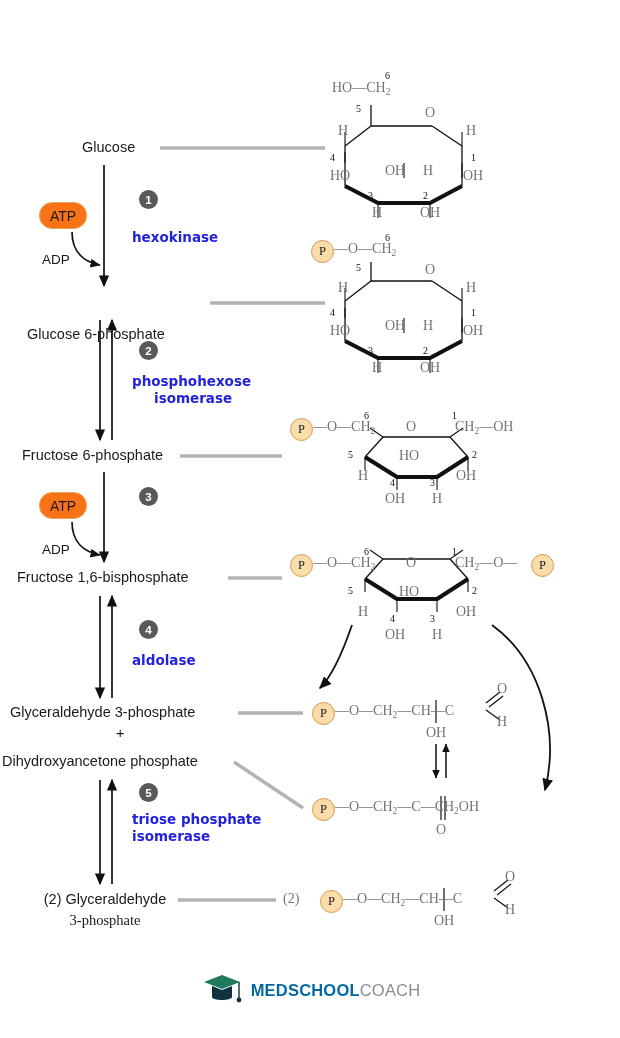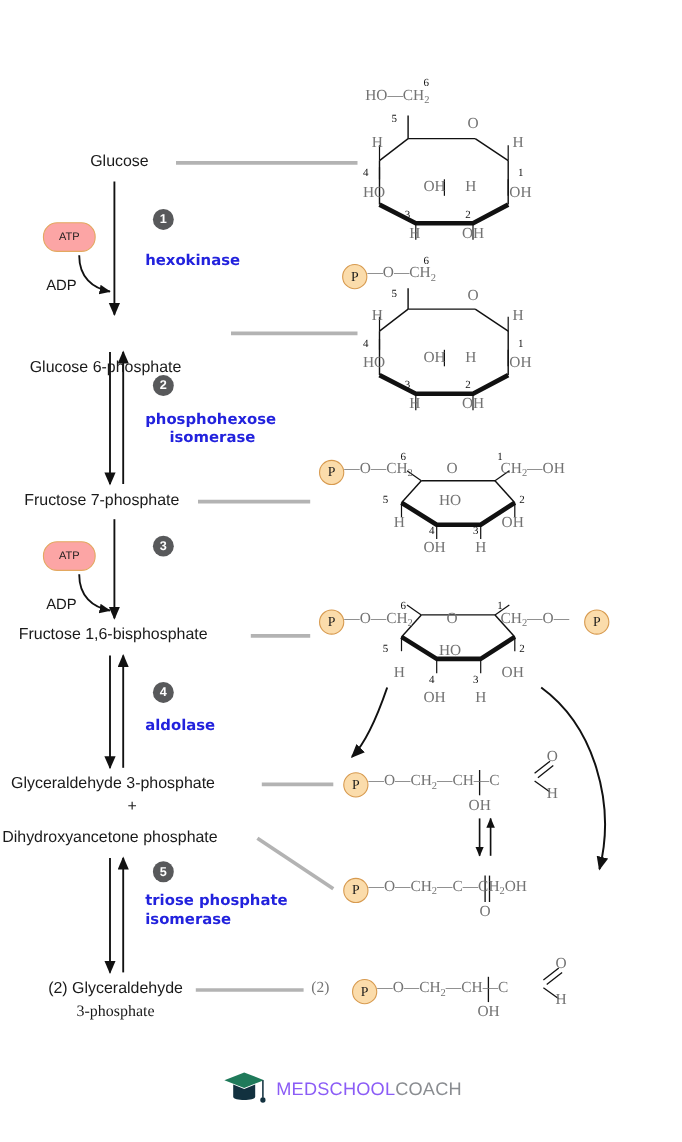--- a/index.html
+++ b/index.html
@@ -73,24 +73,24 @@
     display: flex;
     align-items: center;
     justify-content: center;
     font-family: "Liberation Sans", sans-serif;
   }
 
   
   .atp-pill {
     width: 46px; height: 25px;
     border-radius: 13px;
-    background: #fca5a5;
+    background: #f97316;
     border: 1px solid #e3a860;
     color: #1a1a1a;
-    font-size: 10px;
+    font-size: 14px;
     display: flex;
     align-items: center;
     justify-content: center;
     font-family: "Liberation Sans", sans-serif;
   }
   .adp-label {
     font-size: 13.5px;
     font-family: "Liberation Sans", sans-serif;
   }
 
@@ -132,21 +132,21 @@
     display: flex;
     align-items: center;
     justify-content: center;
     gap: 7px;
   }
   #logo-text {
     font-family: "Liberation Sans", sans-serif;
     font-size: 16.5px;
     letter-spacing: 0.2px;
   }
-  #logo-text .bold { font-weight: 400; color: #8b5cf6; }
+  #logo-text .bold { font-weight: 700; color: #0369a1; }
   #logo-text .light { color: #8a8d91; }
 </style>
 </head>
 <body>
 
 <div class="stage">
 
   <div class="abs" id="title-block">
   </div>
 
@@ -282,21 +282,21 @@
       <line x1="494" y1="891" x2="508" y2="880"></line>
       <line x1="497" y1="895" x2="511" y2="884"></line>
       <line x1="494" y1="898" x2="508" y2="908"></line>
     </g>
   </svg>
 
   <div class="abs metabolite" style="left:82px; top:139px;">Glucose</div>
 
   <div class="abs metabolite" style="left:27px; top:294px;margin-top:32px;">Glucose 6-phosphate</div>
 
-  <div class="abs metabolite" style="left:22px; top:447px;">Fructose 7-phosphate</div>
+  <div class="abs metabolite" style="left:22px; top:447px;">Fructose 6-phosphate</div>
 
   <div class="abs metabolite" style="left:17px; top:569px;">Fructose 1,6-bisphosphate</div>
 
   <div class="abs metabolite" style="left:10px; top:704px;">Glyceraldehyde 3-phosphate</div>
 
   <div class="abs metabolite" style="left:116px; top:725px;">+</div>
 
   <div class="abs metabolite" style="left:2px; top:753px;">Dihydroxyancetone phosphate</div>
 
   <div class="abs metabolite met-center" style="left:30px; top:891px; width:150px;">(2) Glyceraldehyde</div>

